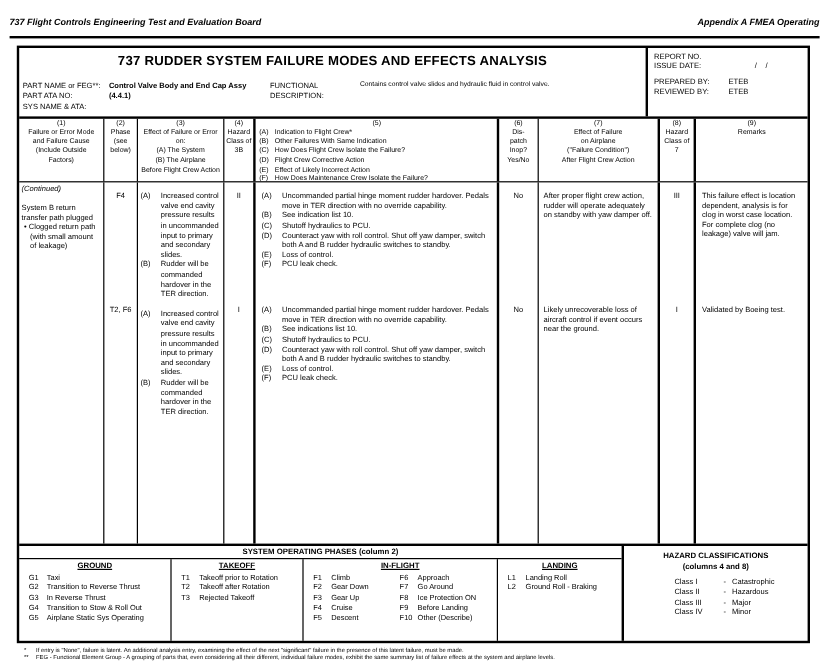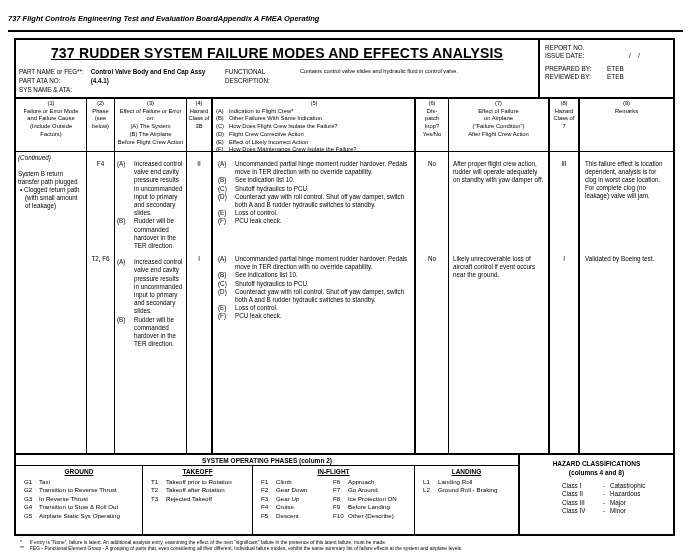--- a/index.html
+++ b/index.html
@@ -4,34 +4,34 @@
 <style>
   * { margin:0; padding:0; box-sizing:border-box; }
   html,body { background:#fff; }
   body {
     width:689px; height:559px; position:relative;
     font-family:"Liberation Sans", sans-serif; color:#000;
     -webkit-font-smoothing:antialiased;
   }
   .topbar {
     position:absolute; left:8px; right:6px; top:14px;
-    display:flex; 
+    display:flex; justify-content:space-between;
     font-size:7.5px; font-style:italic; font-weight:bold;
   }
   .toprule { position:absolute; left:8px; right:6px; top:30px; border-top:2px solid #000; }
 
   .doc {
     position:absolute; left:14px; top:38px; width:661px; height:498px;
     border:2px solid #000; display:flex; flex-direction:column;
   }
 
   
   .titleblock { height:57px; position:relative; flex:0 0 auto; }
   .tb-left { position:absolute; left:0; top:0; right:135px; bottom:0; }
-  .doc-title { text-align:center; margin-top:5px; font-size:14px; font-weight:bold; letter-spacing:0.2px;text-decoration:underline; }
+  .doc-title { text-align:center; margin-top:5px; font-size:11px; font-weight:bold; letter-spacing:0.2px; }
   .partinfo { position:absolute; left:3px; top:27px; font-size:6.3px; line-height:9px; }
   .pi-label { display:inline-block; width:70px; }
   .pi-val { font-weight:bold; }
   .funclabel { position:absolute; left:209px; top:27px; font-size:6.3px; line-height:9px; }
   .funcval { position:absolute; left:284px; top:28px; width:250px; font-size:5.6px; }
   .reportbox {
     position:absolute; right:0; top:0; width:135px; height:57px;
     border-left:2px solid #000; padding:4px 0 0 5px; font-size:6.4px; line-height:8px;
   }
   .rrow { display:flex; }

